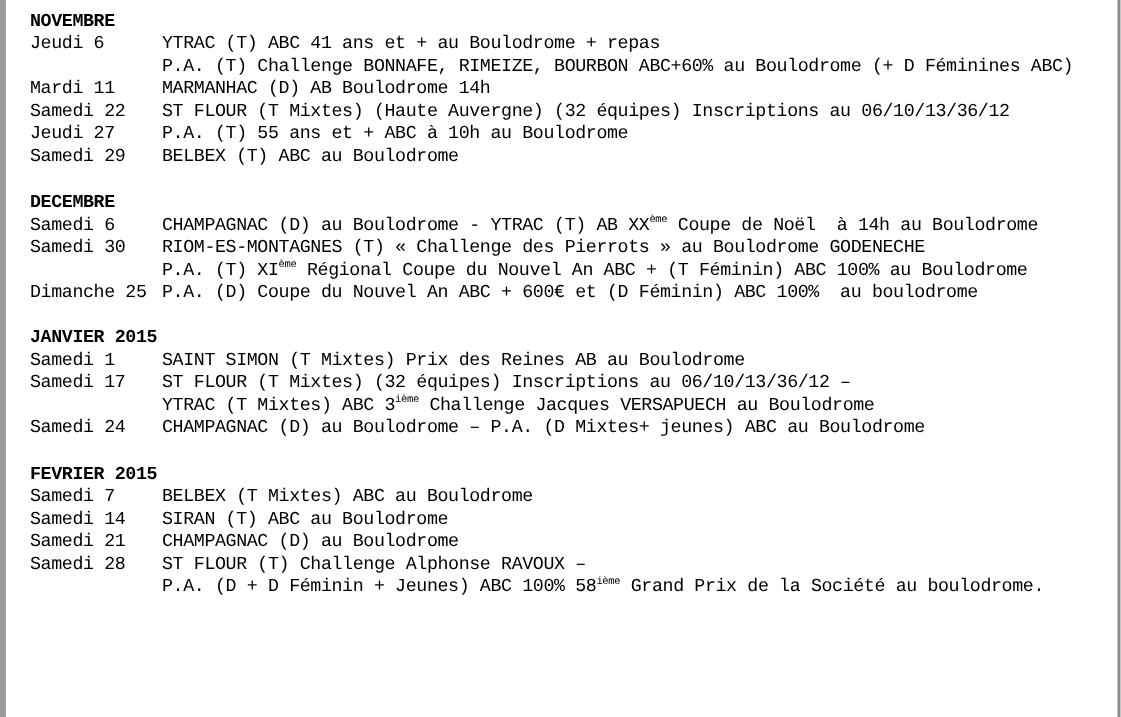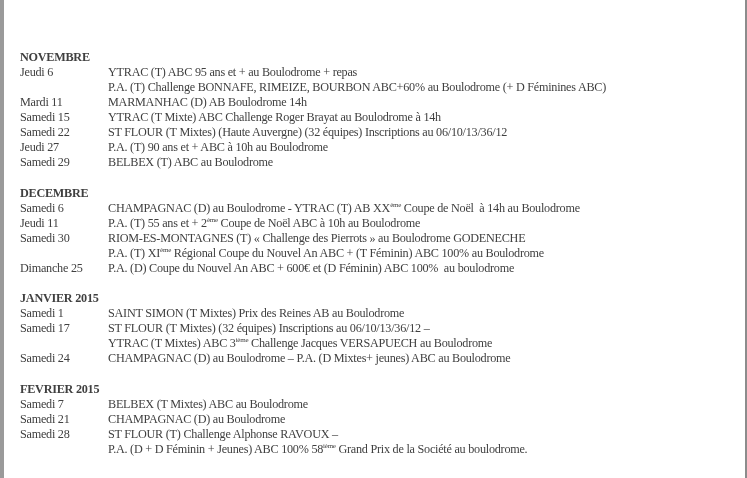--- a/index.html
+++ b/index.html
@@ -1,78 +1,70 @@
 <!DOCTYPE html>
 <html><head>
   <meta charset="utf-8">
   <style>
     html, body { margin: 0; padding: 0; background: #ffffff; }
     body { width: 747px; height: 478px; overflow: hidden; position: relative; }
     .left-bar { position: absolute; left: 0; top: 0; width: 4px; height: 478px; background: #9a9a9a; }
     .right-bar { position: absolute; left: 745px; top: 0; width: 2px; height: 478px; background: #8c8c8c; }
     .page { position: absolute; left: 20px; top: 7px; width: 720px;
-      font-family: Liberation Serif, serif; font-size: 12.2px; color: #404040;
-      letter-spacing: -0.25px; margin-top: 43px; }
+      font-family: Liberation Mono, monospace; font-size: 12.2px; color: #000000;
+      letter-spacing: -0.25px; }
     .section { margin-bottom: 15.5px; }
     .month { font-weight: bold; height: 15px; line-height: 15px; }
     .row { display: flex; height: 15px; line-height: 15px; white-space: nowrap; }
     .row.bold { font-weight: bold; }
     .day { width: 88px; flex: none; }
     .ev { flex: none; }
     sup { font-size: 7px; line-height: 0; vertical-align: 5px; }
   </style>
 </head>
 <body>
 
 <div class="left-bar"></div>
 <div class="right-bar"></div>
 
 <div class="page">
 
   <div class="section">
     <div class="month">NOVEMBRE</div>
     <div class="row">
         <span class="day">Jeudi 6</span>
-        <span class="ev">YTRAC (T) ABC 95 ans et + au Boulodrome + repas</span>
+        <span class="ev">YTRAC (T) ABC 41 ans et + au Boulodrome + repas</span>
       </div>
     <div class="row">
         <span class="day"></span>
         <span class="ev">P.A. (T) Challenge BONNAFE, RIMEIZE, BOURBON ABC+60% au Boulodrome (+ D Féminines ABC)</span>
       </div>
     <div class="row">
         <span class="day">Mardi 11</span>
         <span class="ev">MARMANHAC (D) AB Boulodrome 14h</span>
       </div>
     <div class="row">
-        <span class="day">Samedi 15</span>
-        <span class="ev">YTRAC (T Mixte) ABC Challenge Roger Brayat au Boulodrome à 14h</span>
-      </div>
-    <div class="row">
         <span class="day">Samedi 22</span>
         <span class="ev">ST FLOUR (T Mixtes) (Haute Auvergne) (32 équipes) Inscriptions au 06/10/13/36/12</span>
       </div>
     <div class="row">
         <span class="day">Jeudi 27</span>
-        <span class="ev">P.A. (T) 90 ans et + ABC à 10h au Boulodrome</span>
+        <span class="ev">P.A. (T) 55 ans et + ABC à 10h au Boulodrome</span>
       </div>
     <div class="row">
         <span class="day">Samedi 29</span>
         <span class="ev">BELBEX (T) ABC au Boulodrome</span>
       </div>
   </div>
 
   <div class="section">
     <div class="month">DECEMBRE</div>
     <div class="row">
         <span class="day">Samedi 6</span>
         <span class="ev"><span>CHAMPAGNAC (D) au Boulodrome - YTRAC (T) AB XX</span><sup>ème</sup><span style="white-space:pre"> Coupe de Noël  à 14h au Boulodrome</span></span>
-      </div>
-    <div class="row">
-        <span class="day">Jeudi 11</span>
-        <span class="ev"><span>P.A. (T) 55 ans et + 2</span><sup>ème</sup><span> Coupe de Noël ABC à 10h au Boulodrome</span></span>
       </div>
     <div class="row">
         <span class="day">Samedi 30</span>
         <span class="ev">RIOM-ES-MONTAGNES (T) « Challenge des Pierrots » au Boulodrome GODENECHE</span>
       </div>
     <div class="row">
         <span class="day"></span>
         <span class="ev"><span>P.A. (T) XI</span><sup>ème</sup><span> Régional Coupe du Nouvel An ABC + (T Féminin) ABC 100% au Boulodrome</span></span>
       </div>
     <div class="row">
@@ -101,20 +93,24 @@
       </div>
   </div>
 
   <div class="section">
     <div class="month">FEVRIER 2015</div>
     <div class="row">
         <span class="day">Samedi 7</span>
         <span class="ev">BELBEX (T Mixtes) ABC au Boulodrome</span>
       </div>
     <div class="row">
+        <span class="day">Samedi 14</span>
+        <span class="ev">SIRAN (T) ABC au Boulodrome</span>
+      </div>
+    <div class="row">
         <span class="day">Samedi 21</span>
         <span class="ev">CHAMPAGNAC (D) au Boulodrome</span>
       </div>
     <div class="row">
         <span class="day">Samedi 28</span>
         <span class="ev">ST FLOUR (T) Challenge Alphonse RAVOUX –</span>
       </div>
     <div class="row">
         <span class="day"></span>
         <span class="ev"><span>P.A. (D + D Féminin + Jeunes) ABC 100% 58</span><sup>ième</sup><span> Grand Prix de la Société au boulodrome.</span></span>

